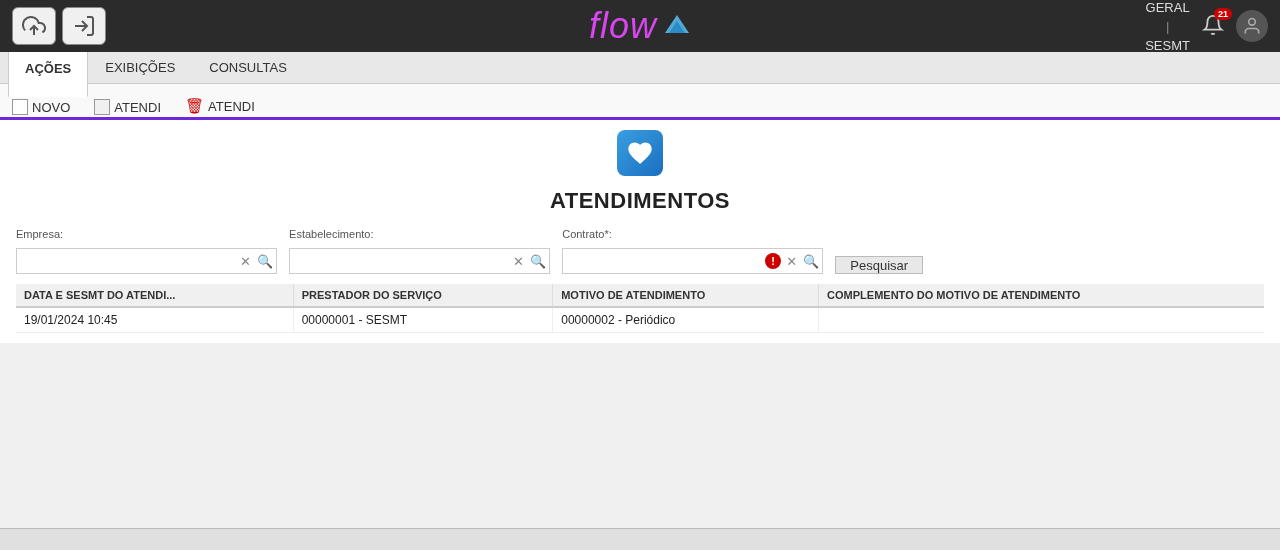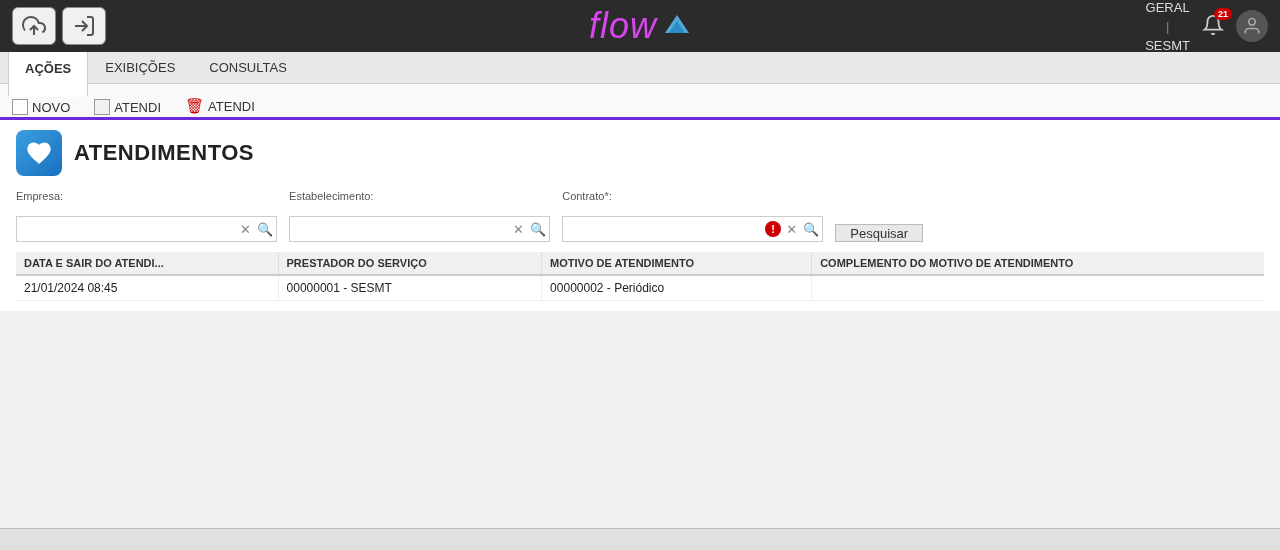--- a/index.html
+++ b/index.html
@@ -164,20 +164,21 @@
       background: #fff;
       padding: 10px 16px;
     }
 
     
     .page-header {
       display: flex;
       align-items: center;
       gap: 12px;
       margin-bottom: 14px;
+      flex-direction: column;
     }
     .page-header-icon {
       width: 46px;
       height: 46px;
       background: linear-gradient(135deg, #3a9fe0, #1a6fc0);
       border-radius: 8px;
       display: flex;
       align-items: center;
       justify-content: center;
     }
@@ -197,21 +198,21 @@
     .filter-row {
       display: flex;
       align-items: flex-end;
       gap: 12px;
       margin-bottom: 10px;
       flex-wrap: wrap;
     }
     .filter-group {
       display: flex;
       flex-direction: column;
-      gap: 14px;
+      gap: 8px;
     }
     .filter-label {
       font-size: 11px;
       color: #555;
     }
     .filter-input-wrap {
       display: flex;
       align-items: center;
       border: 1px solid #ccc;
       background: white;
@@ -437,30 +438,30 @@
         <button class="filter-btn-search">🔍</button>
       </div>
     </div>
 
     <button class="pesquisar-btn">Pesquisar</button>
   </div>
 
   <table class="data-table">
     <thead>
       <tr>
-        <th>DATA E SAIR DO ATENDI...</th>
+        <th>DATA E SESMT DO ATENDI...</th>
         <th>PRESTADOR DO SERVIÇO</th>
         <th>MOTIVO DE ATENDIMENTO</th>
         <th>COMPLEMENTO DO MOTIVO DE ATENDIMENTO</th>
       </tr>
     </thead>
     <tbody id="table-body">
 
     <tr>
-          <td>21/01/2024 08:45</td>
+          <td>19/01/2024 10:45</td>
           <td>00000001 - SESMT</td>
           <td>00000002 - Periódico</td>
           <td></td>
         </tr>
       </tbody>
   </table>
 
 </div>
 
 <div class="status-bar">

